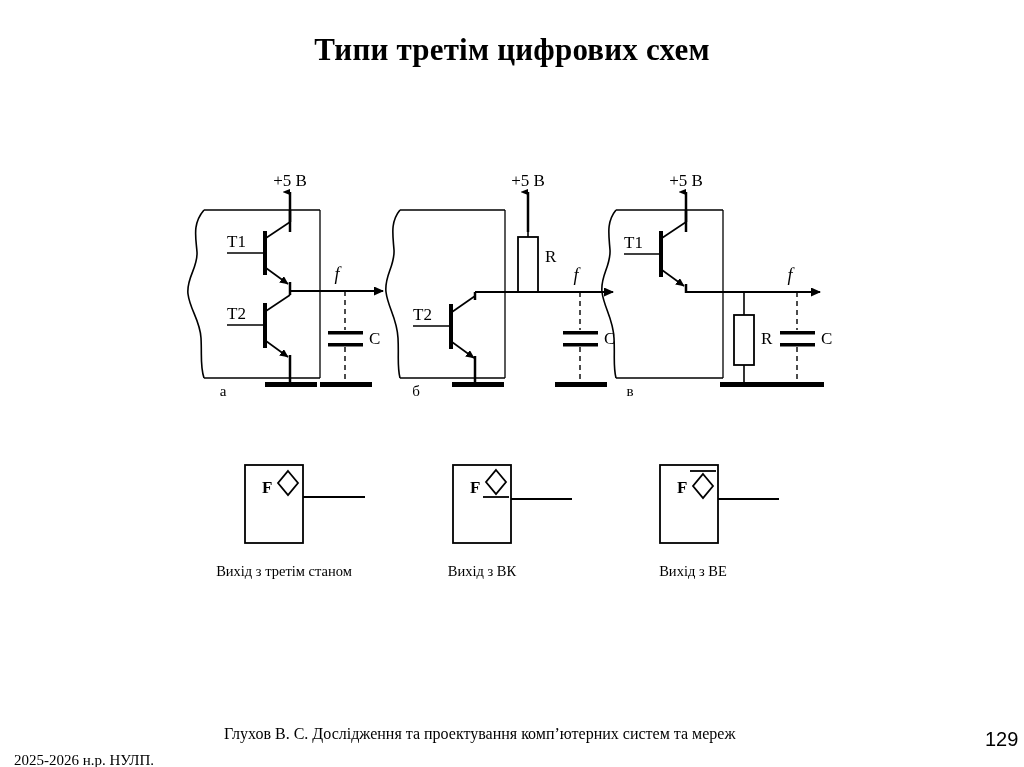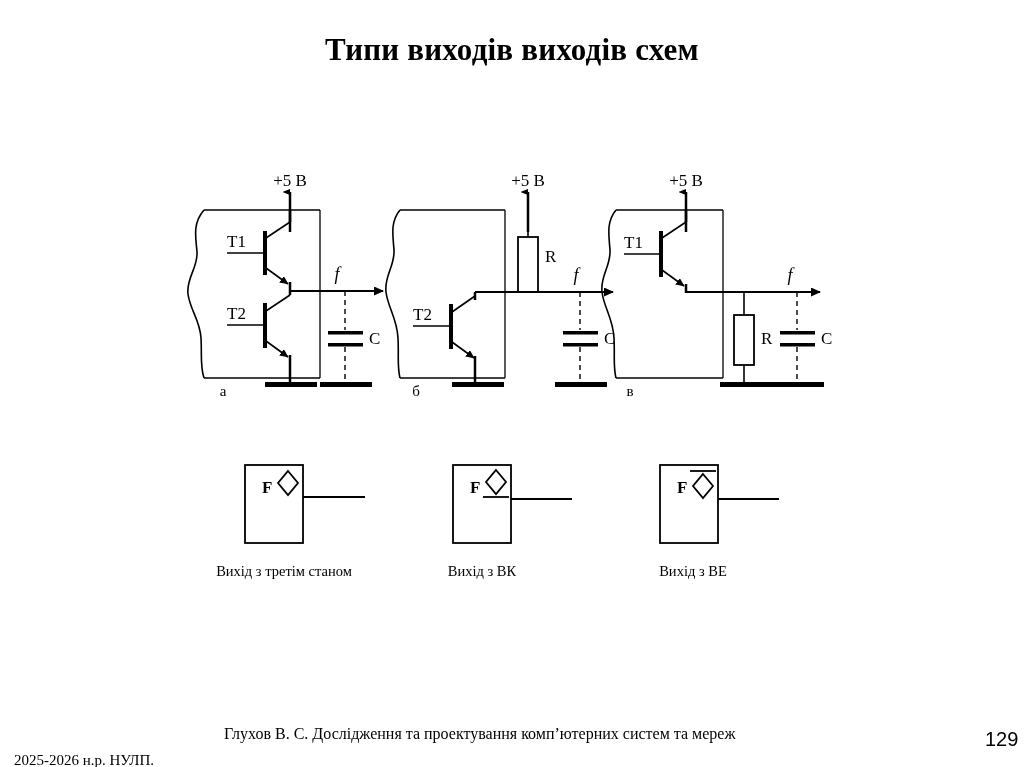--- a/index.html
+++ b/index.html
@@ -80,21 +80,21 @@
     top: 6px;
     font-size: 20px;
     font-family: "Liberation Sans", sans-serif;
   }
 </style>
 </head>
 <body>
 
 <div id="slide">
 
-  <div id="slide-title">Типи виходів виходів схем</div>
+  <div id="slide-title">Типи третім цифрових схем</div>
 
   <svg id="diagram-svg" viewBox="0 0 1024 767">
     <defs>
       <marker id="arrowUp" markerWidth="10" markerHeight="10" refX="3" refY="7.5" orient="auto" markerUnits="userSpaceOnUse">
         <path d="M 0 7.5 L 3 0 L 6 7.5 Z" fill="#000"></path>
       </marker>
       <marker id="arrowRight" markerWidth="11" markerHeight="9" refX="9" refY="4.5" orient="auto" markerUnits="userSpaceOnUse">
         <path d="M 0 0 L 10 4.5 L 0 9 Z" fill="#000"></path>
       </marker>
       <marker id="emArrow" markerWidth="9" markerHeight="8" refX="8" refY="4" orient="auto" markerUnits="userSpaceOnUse">

